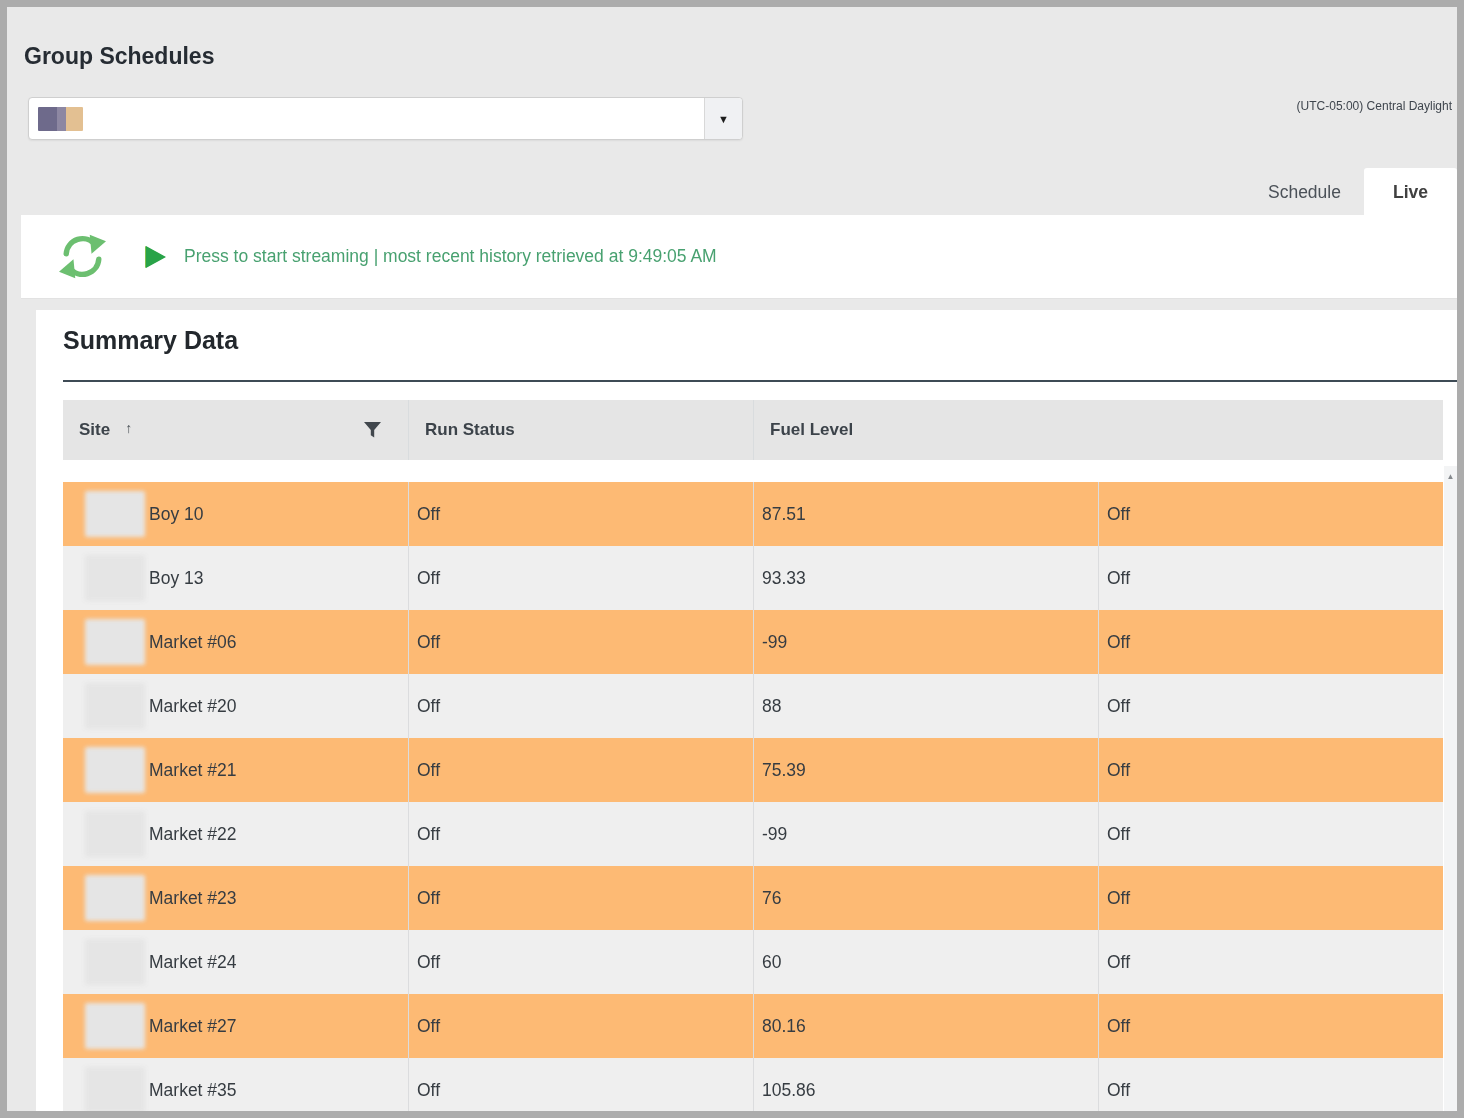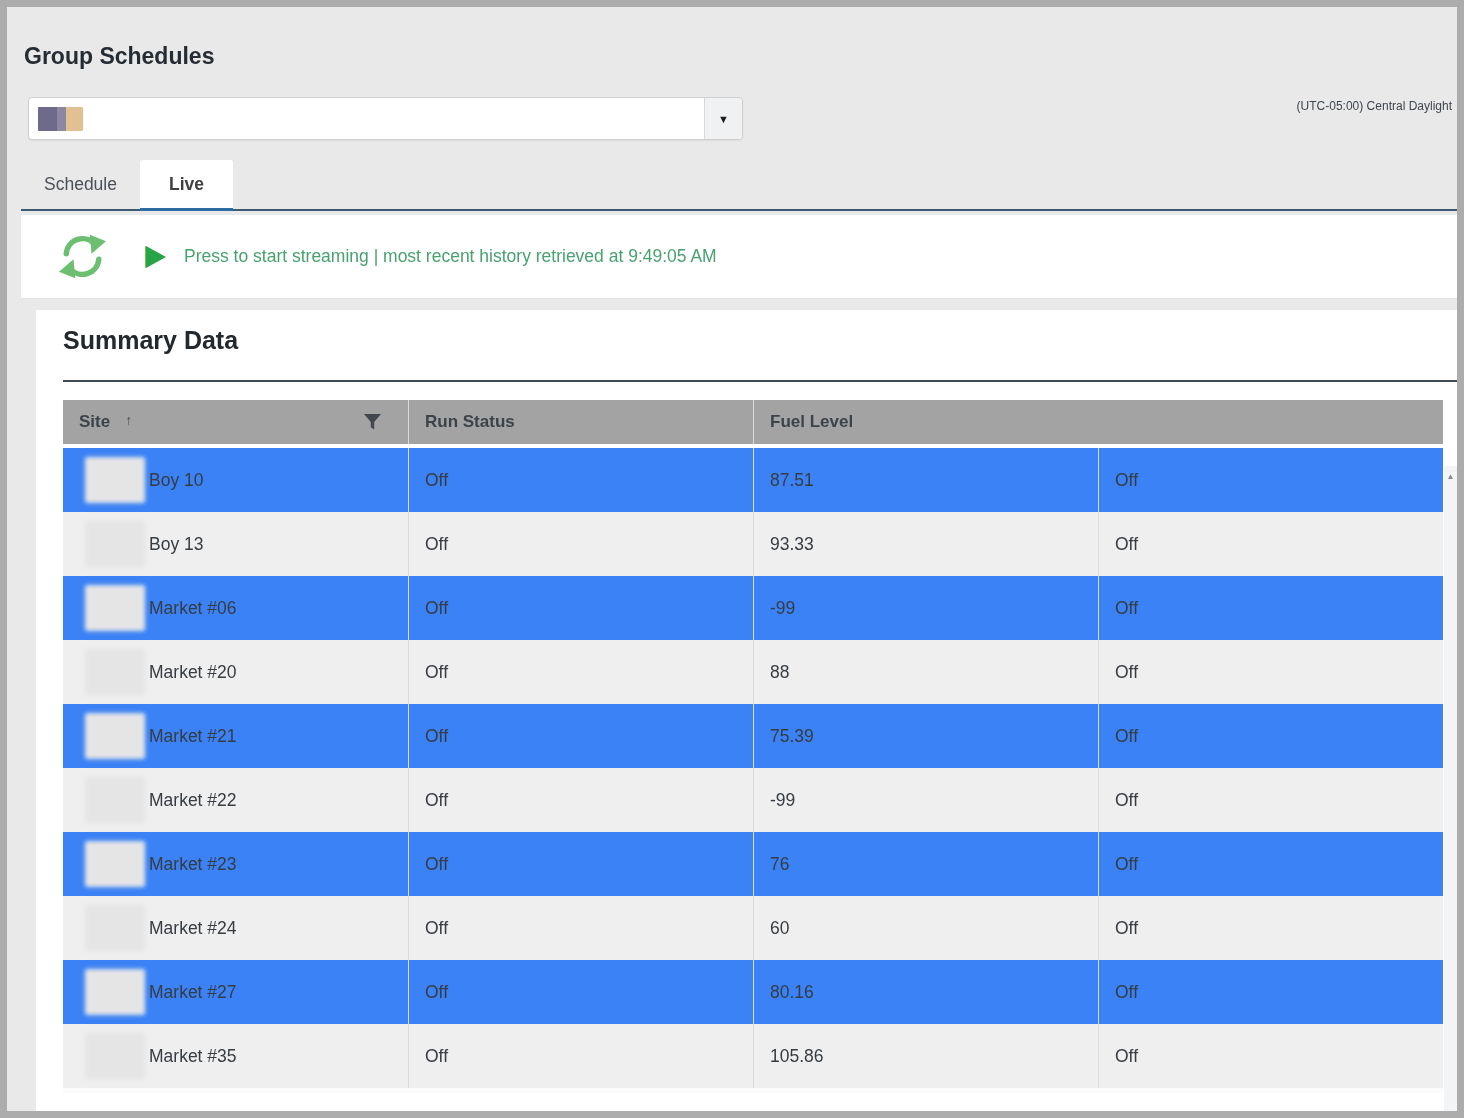--- a/index.html
+++ b/index.html
@@ -15,54 +15,54 @@
   .selector{left:28px;top:97px;width:713px;height:41px;background:#fff;border:1px solid #cfcfcf;
     border-radius:4px;box-shadow:0 1px 2px rgba(0,0,0,0.06);}
   .sel-redacted{position:absolute;left:9px;top:9px;width:45px;height:24px;border-radius:1px;
     background:linear-gradient(90deg,#6e6a8b 0%,#6e6a8b 42%,#8d87a2 42%,#8d87a2 62%,#e3c092 62%,#e3c092 100%);
     filter:blur(0.6px);}
   .sel-btn{position:absolute;right:0;top:0;width:37px;height:100%;background:#f0f1f3;
     border-left:1px solid #d8d8d8;border-radius:0 4px 4px 0;display:flex;align-items:center;justify-content:center;
     color:#1c1c1c;font-size:11px;cursor:pointer;}
 
   
-  .tabstrip{left:21px;right:7px;top:160px;height:49px;display:flex;align-items:stretch;
-    border-bottom:2px solid #3c5a74;}
+  .tabstrip{left:21px;right:7px;top:168px;height:49px;display:flex;align-items:stretch;
+    border-bottom:2px solid #3c5a74;justify-content:flex-end;}
   .tab{display:flex;align-items:center;padding:0 23px;font-size:17.5px;color:#4b5158;cursor:pointer;}
   .tab.active{background:#fff;font-weight:700;color:#404040;border-radius:3px 3px 0 0;
     border-bottom:3px solid #2d6da3;margin-bottom:-2px;padding:0 29px;}
 
   
   .streambar{left:21px;right:7px;top:215px;height:83px;background:#fff;
     border-bottom:1px solid #e2e2e2;display:flex;align-items:center;}
   .refresh-btn{margin-left:38px;width:47px;height:47px;cursor:pointer;flex:none;}
   .play-btn{margin-left:40px;width:0;height:0;border-left:20px solid #28a348;
     border-top:11px solid transparent;border-bottom:11px solid transparent;cursor:pointer;flex:none;
     filter:drop-shadow(-1px 0 0 #7fbf4f);}
   .stream-msg{margin-left:18px;font-size:17.5px;color:#48a170;}
 
   
   .panel{left:36px;right:7px;top:310px;bottom:7px;background:#fff;}
   .panel-heading{position:absolute;left:27px;top:16px;font-size:25px;font-weight:700;color:#23282d;}
   .heading-rule{position:absolute;left:27px;right:0;top:70px;height:2px;background:#3e4b55;}
 
   .table{position:absolute;left:27px;top:90px;right:14px;}
-  .thead{display:flex;height:44px;background:#a3a3a3;align-items:center;margin-bottom:4px;}
+  .thead{display:flex;height:60px;background:#e5e5e5;align-items:center;margin-bottom:22px;}
   .th{display:flex;align-items:center;font-size:17px;font-weight:700;color:#3c434a;
     padding-left:16px;box-sizing:border-box;width:345px;flex:none;height:100%;cursor:pointer;}
   .th.last{flex:1;}
   .th + .th{border-left:1px solid #d9dcde;}
   .sort-arrow{margin-left:15px;font-size:14px;font-weight:400;color:#4a5056;position:relative;top:-2px;}
   .filter-btn{margin-left:auto;margin-right:27px;cursor:pointer;display:flex;}
 
   .tr{display:flex;height:64px;align-items:center;cursor:pointer;}
-  .tr.light{background:#3b82f6;}
+  .tr.light{background:#fdba74;}
   .tr.dark{background:#efefef;}
   .td{width:345px;flex:none;height:100%;display:flex;align-items:center;
-    font-size:17.5px;color:#363c42;padding-left:16px;box-sizing:border-box;}
+    font-size:17.5px;color:#363c42;padding-left:8px;box-sizing:border-box;}
   .td + .td{border-left:1px solid #dbdcde;}
   .td.last{flex:1;}
   .td-site{padding-left:22px;}
   .site-redacted{width:60px;height:46px;flex:none;background:#e5e5e5;border-radius:2px;
     filter:blur(2px);margin-right:4px;}
   .partial-row{height:5px;background:#fbfbfb;}
 
   
   .vscroll{position:absolute;right:0;top:156px;bottom:0;width:13px;background:#f3f4f5;cursor:pointer;}
   .vscroll .up{display:block;text-align:center;font-size:8px;color:#85898d;padding-top:6px;}

